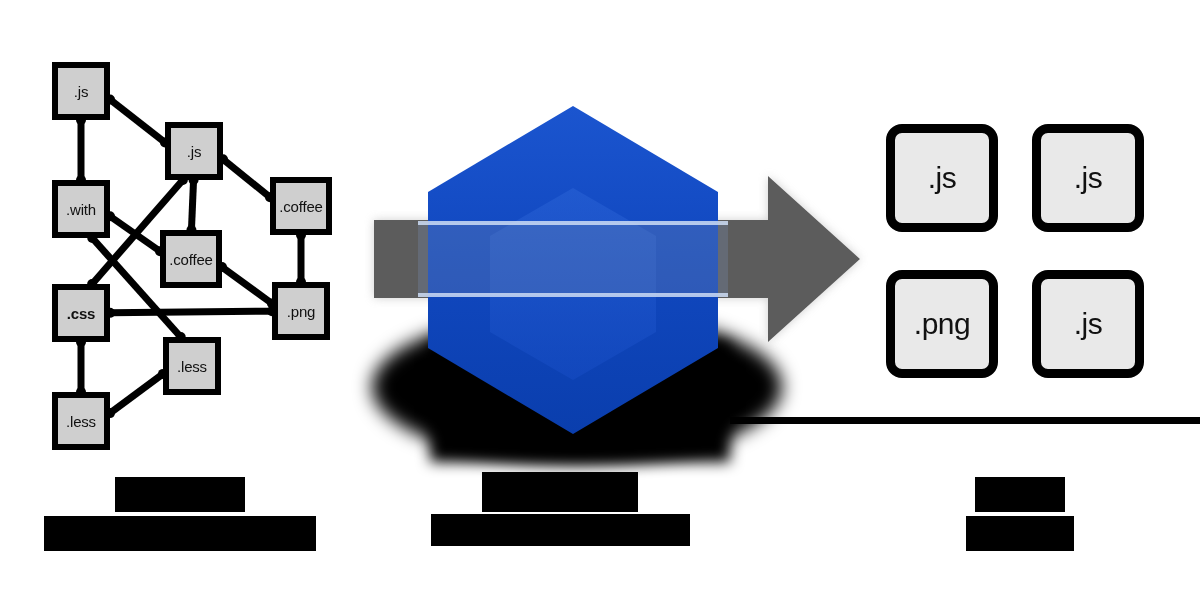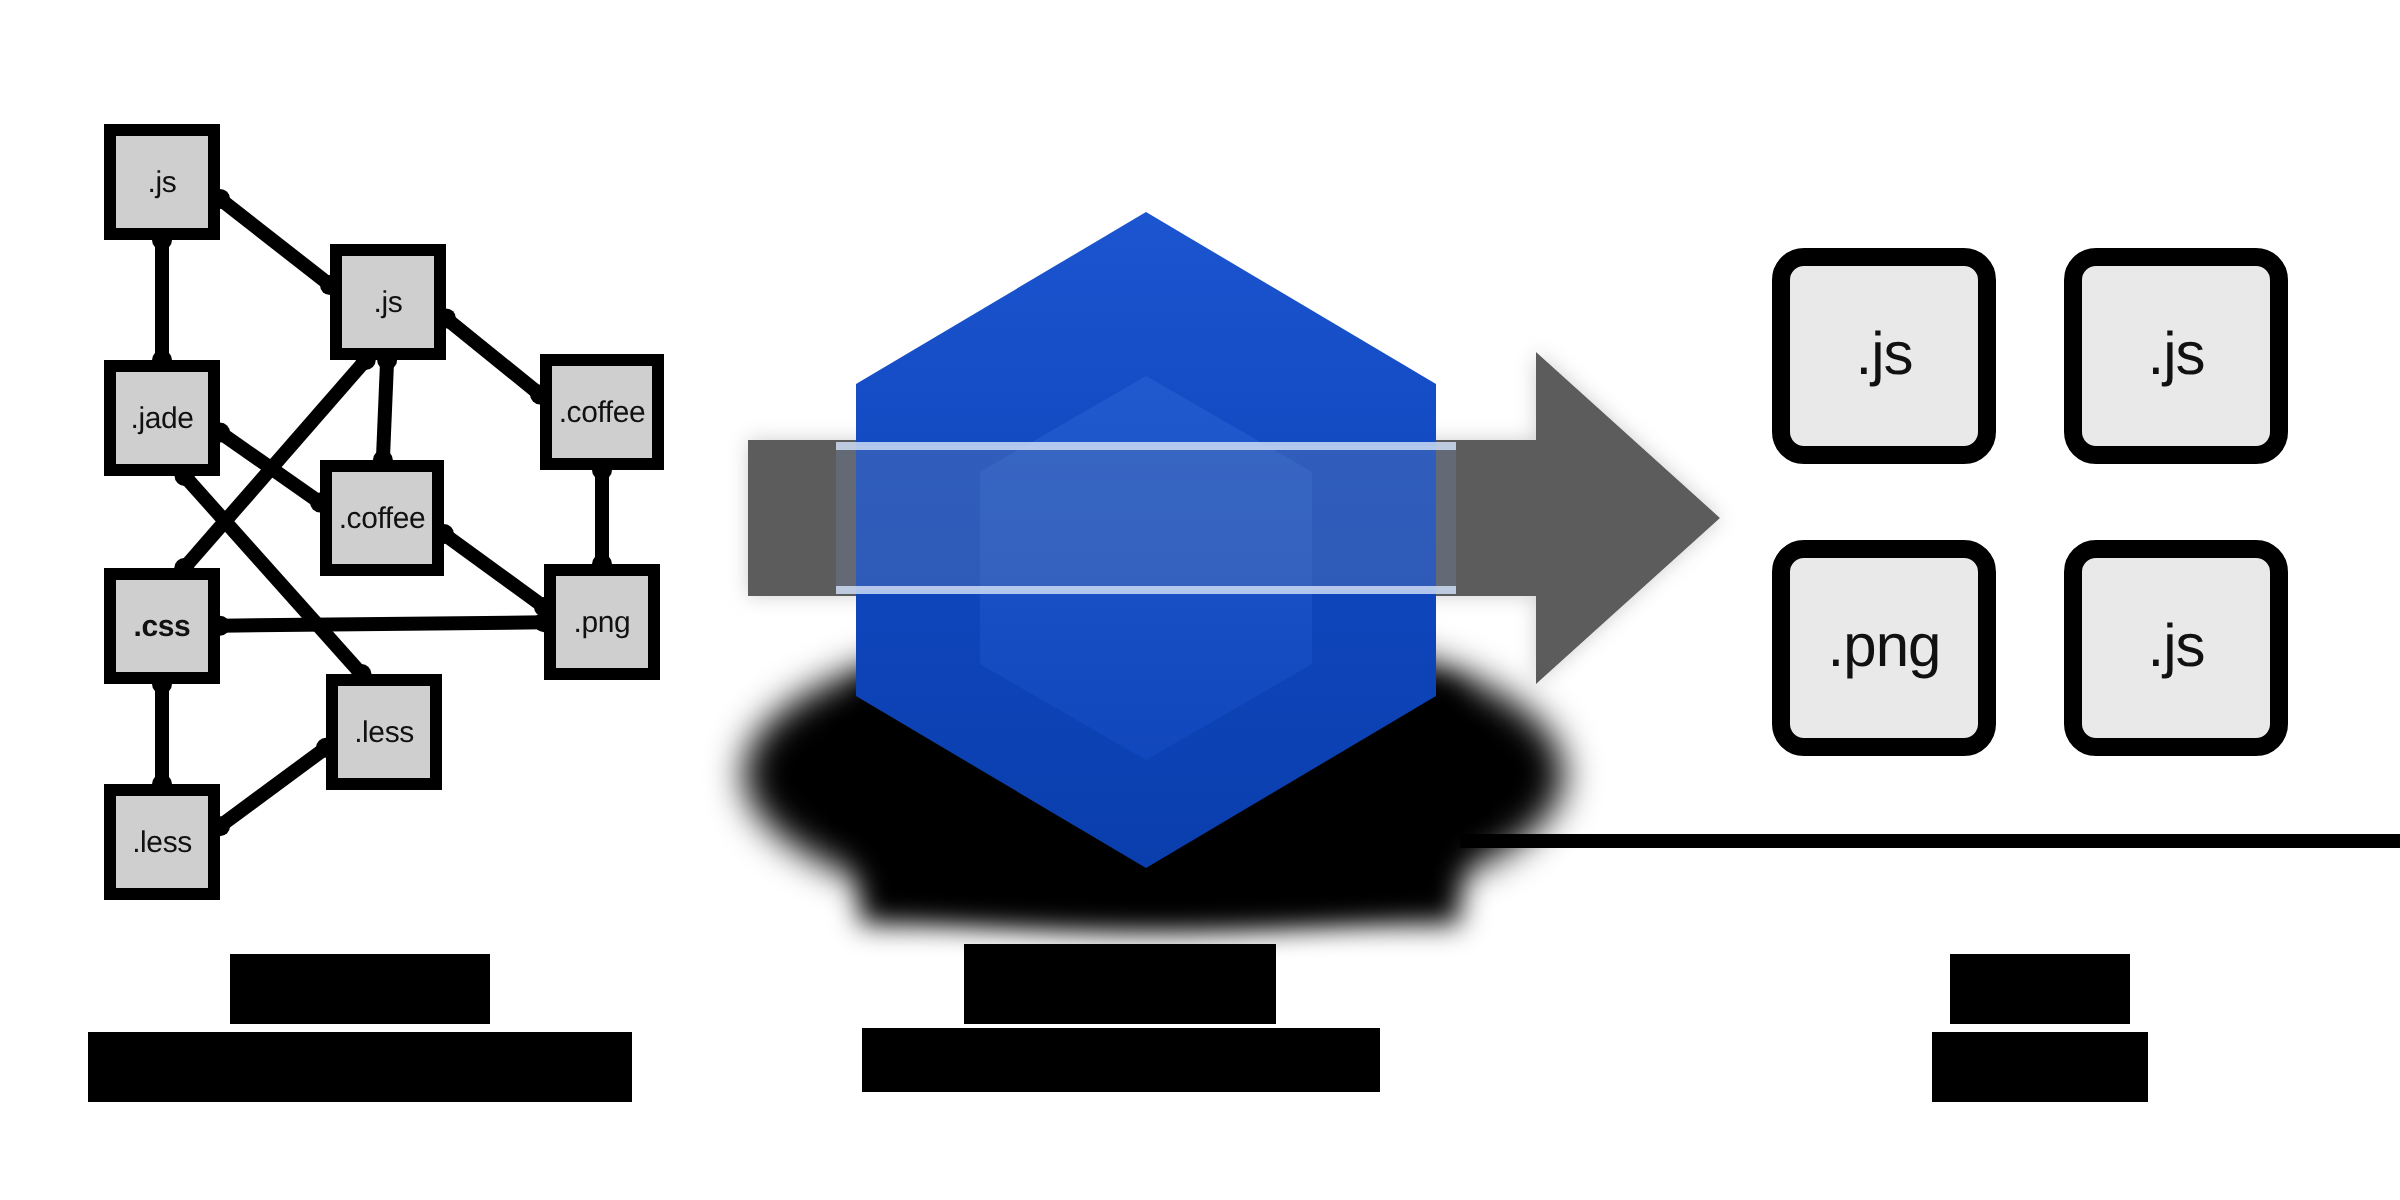--- a/index.html
+++ b/index.html
@@ -122,21 +122,21 @@
         </g>
     </svg>
     <div id="graph-nodes">
         <div class="gnode" style="left: 52px; top: 50px; width: 58px; height: 58px;">
           <span>.js</span>
         </div>
         <div class="gnode" style="left: 165px; top: 110px; width: 58px; height: 58px;">
           <span>.js</span>
         </div>
         <div class="gnode" style="left: 52px; top: 168px; width: 58px; height: 58px;">
-          <span>.jade</span>
+          <span>.with</span>
         </div>
         <div class="gnode" style="left: 270px; top: 165px; width: 62px; height: 58px;">
           <span>.coffee</span>
         </div>
         <div class="gnode" style="left: 160px; top: 218px; width: 62px; height: 58px;">
           <span>.coffee</span>
         </div>
         <div class="gnode" style="left: 52px; top: 272px; width: 58px; height: 58px; font-weight: bold;">
           <span>.css</span>
         </div>

